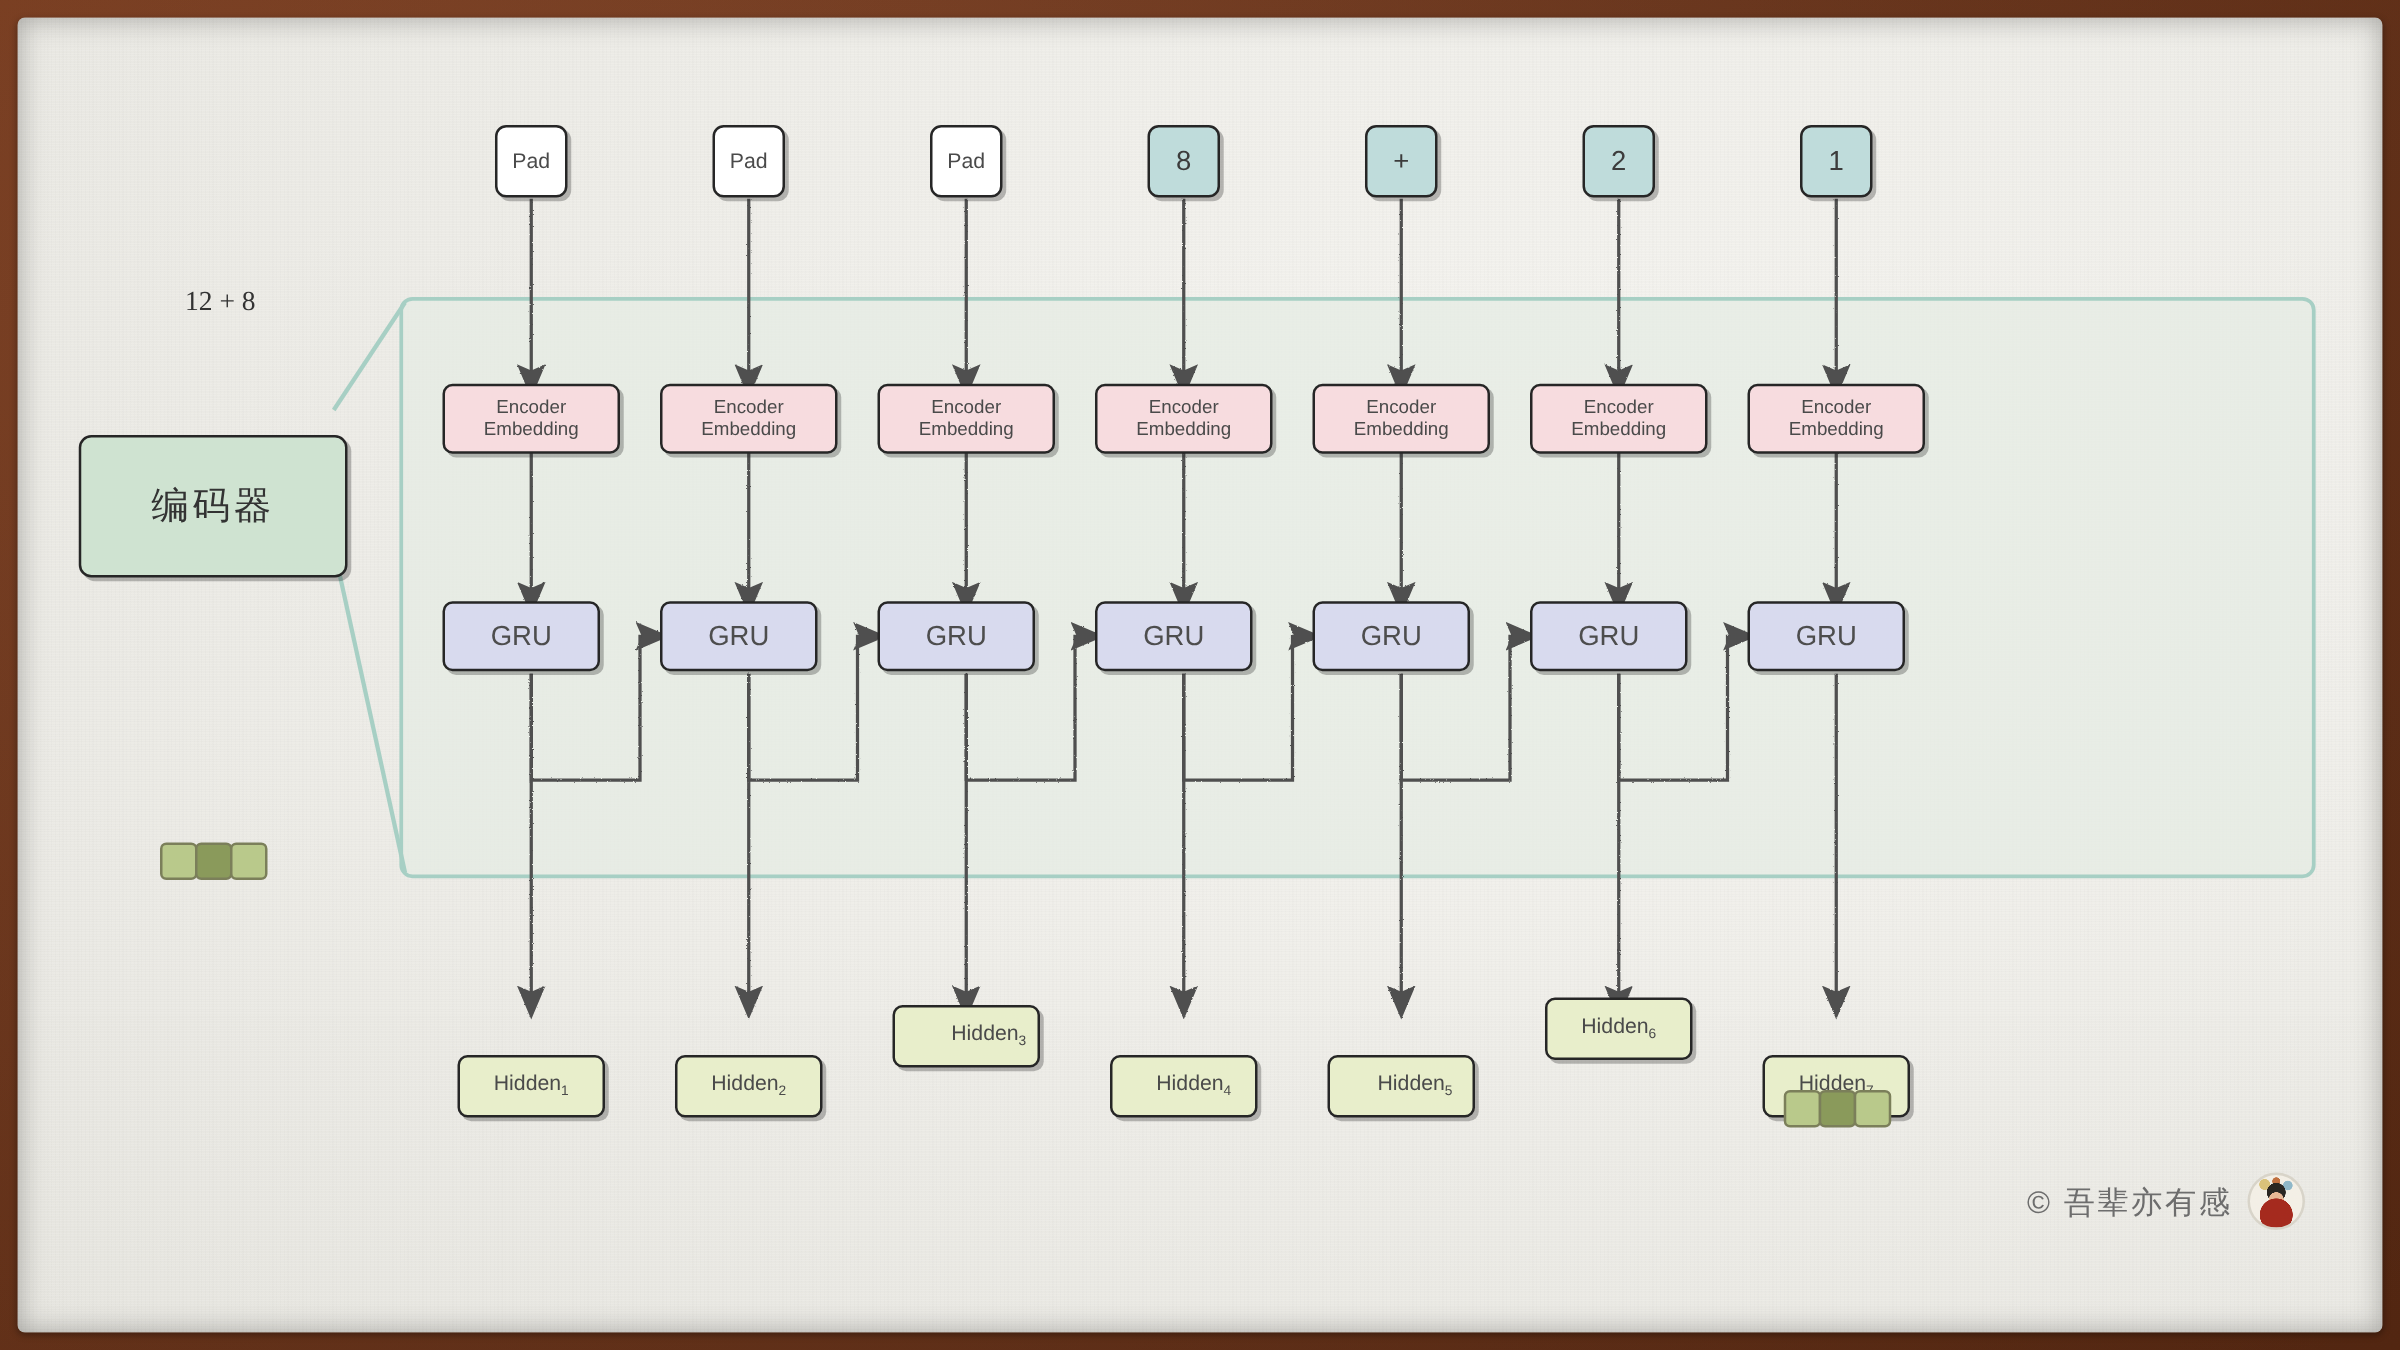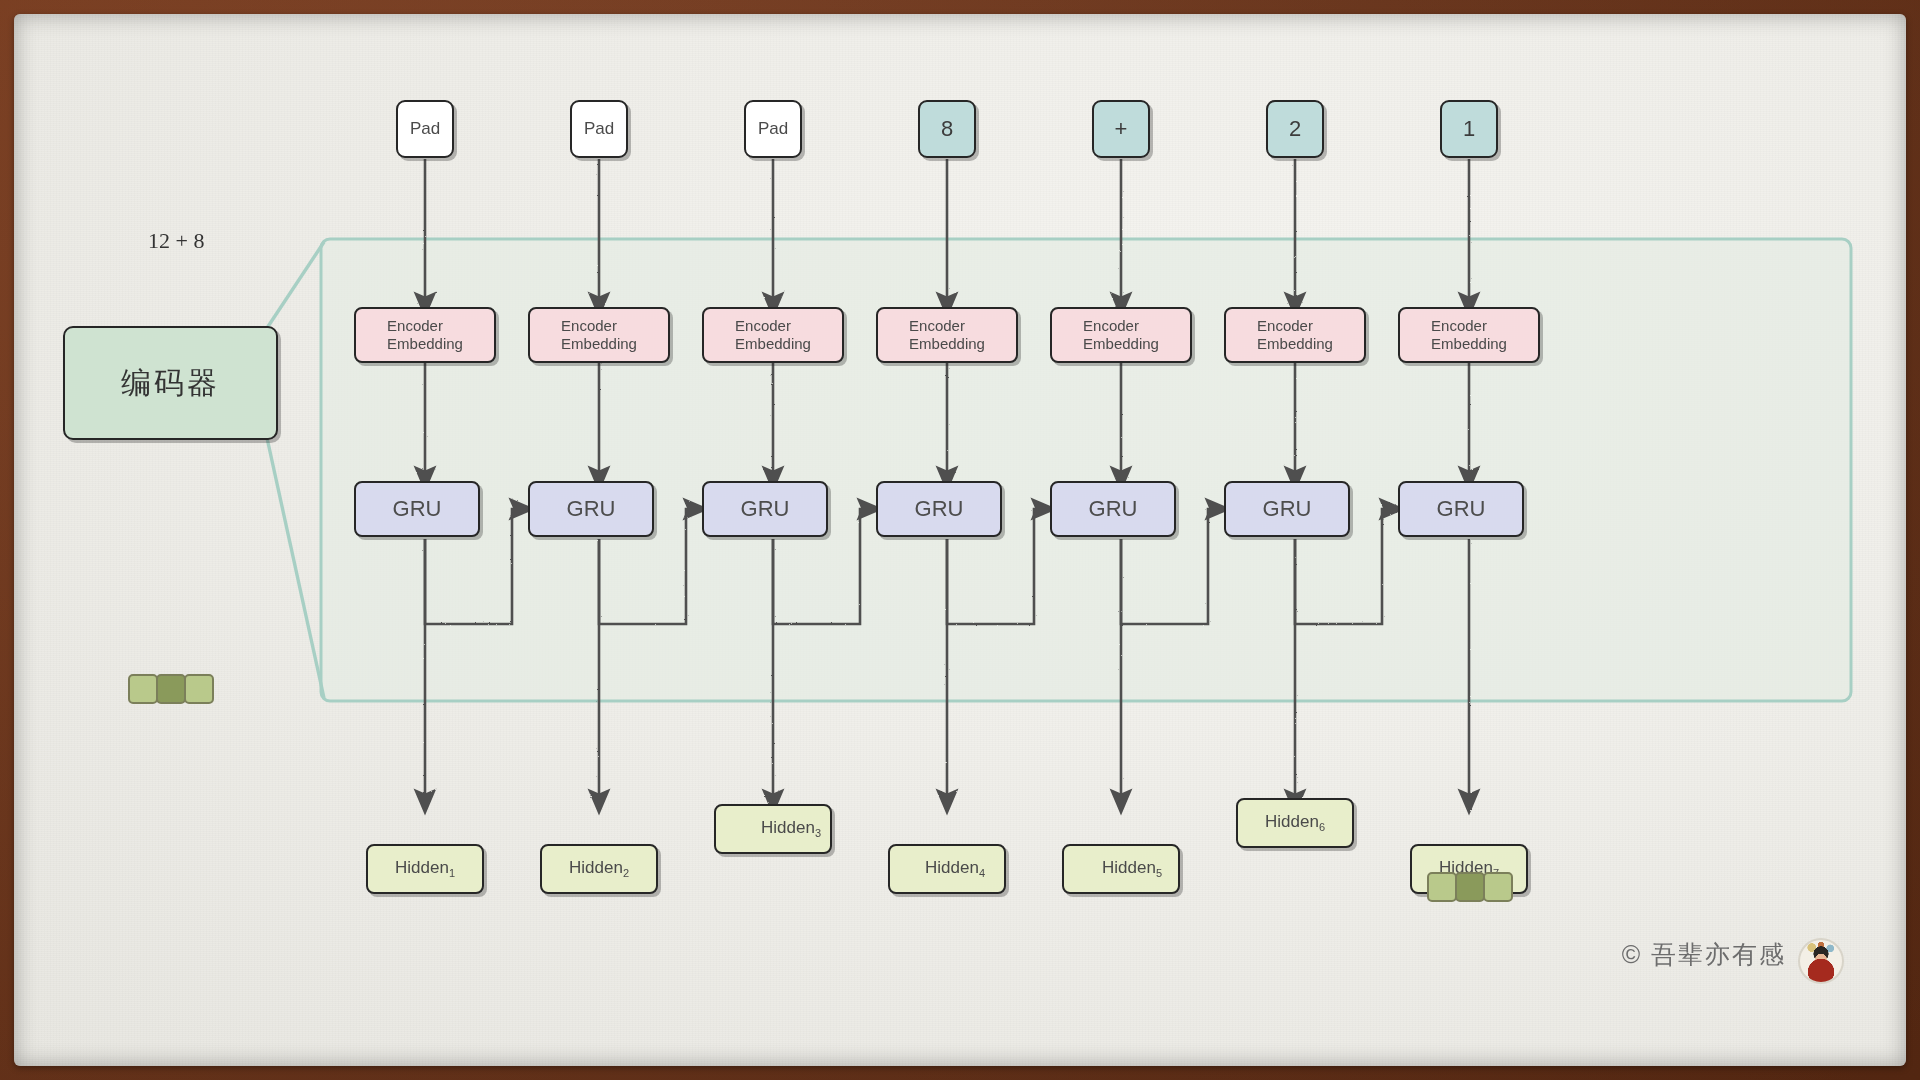--- a/index.html
+++ b/index.html
@@ -27,20 +27,21 @@
       repeating-linear-gradient(90deg, rgba(0,0,0,0.01) 0px, rgba(0,0,0,0.01) 1px, rgba(255,255,255,0.015) 1px, rgba(255,255,255,0.015) 3px),
       radial-gradient(ellipse at 65% 35%, #f6f5f1 0%, #eeede8 55%, #e8e7e1 100%);
     border-radius: 6px;
     box-shadow: 0 0 22px rgba(0,0,0,0.30) inset, 0 2px 6px rgba(0,0,0,0.35);
   }
   #canvas { position: absolute; left: 0; top: 0; width: 1892px; height: 1052px; }
 
   .node {
     position: absolute;
     display: flex; align-items: center; justify-content: center;
+    text-align: center;
     color: #4a4a4a;
     border: 2.5px solid #262626;
     box-shadow: 3px 3px 0 rgba(40,40,40,0.30);
     line-height: 1.18;
   }
   .token {
     width: 58px; height: 58px;
     border-radius: 9px;
     background: #bfdcdb;
     font-size: 22px;
@@ -73,20 +74,21 @@
     margin-top: 40px;
   }
   .hidden sub { font-size: 11px; }
   .encoder {
     width: 215px; height: 114px;
     border-radius: 10px;
     background: #cfe3d1;
     font-size: 30px;
     color: #333333;
     letter-spacing: 3px;
+    margin-top: 22px;
   }
   .io-label {
     position: absolute;
     font-size: 22px;
     color: #333333;
     white-space: nowrap;
     font-family: Liberation Serif, serif;
   }
   .vec {
     position: absolute;
@@ -97,21 +99,21 @@
     border: 2px solid #7b7f5a;
     border-radius: 5px;
     background: #b9c98b;
     margin-right: -2px;
   }
   .vec .cell.dark { background: #8a9a5b; }
 
   #wm {
     position: absolute;
     right: 62px; bottom: 82px;
-    display: flex; align-items: flex-start; gap: 12px;
+    display: flex; align-items: center; gap: 12px;
   }
   #wm .wm-text {
     font-size: 25px;
     color: #6d6d6d;
     letter-spacing: 2px;
     white-space: nowrap;
   }
   #wm .avatar {
     width: 46px; height: 46px;
     border-radius: 50%;

